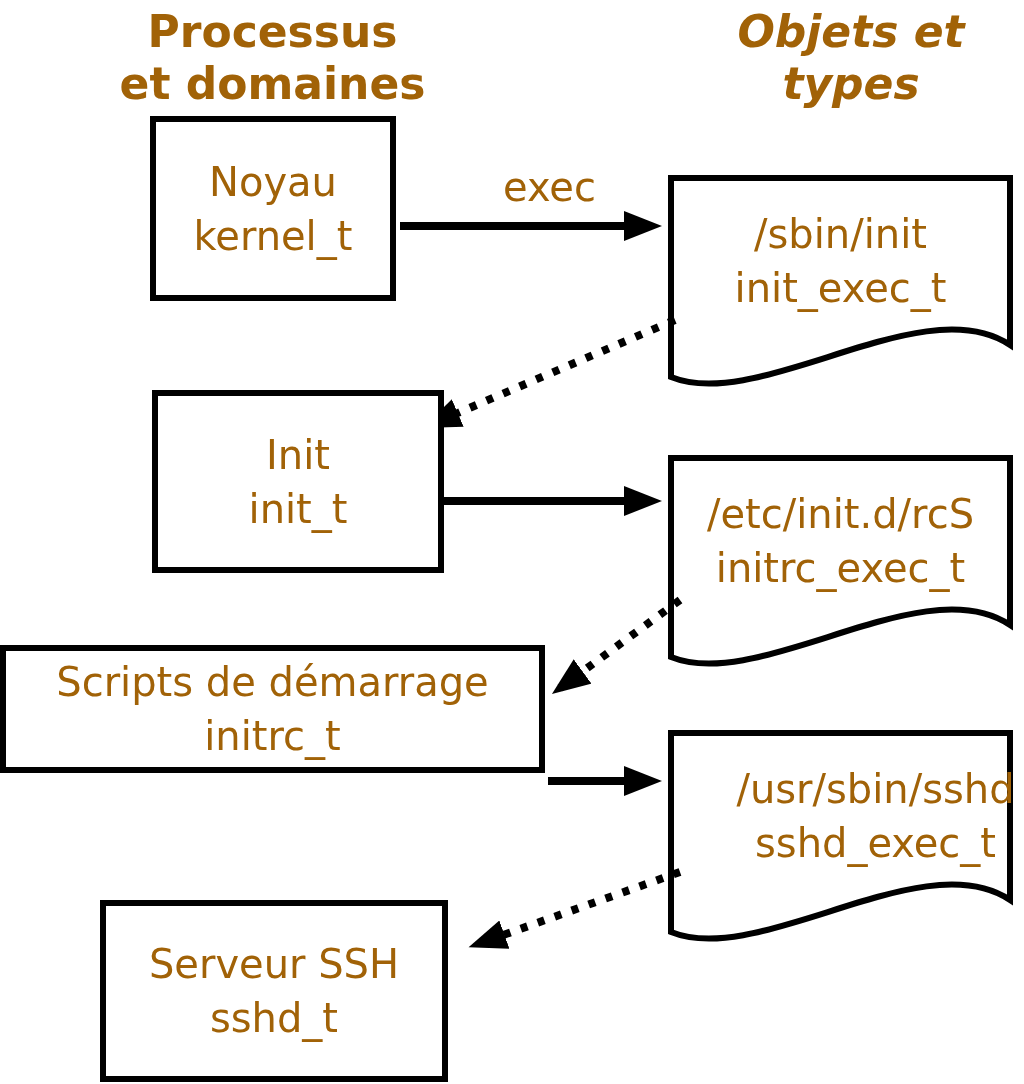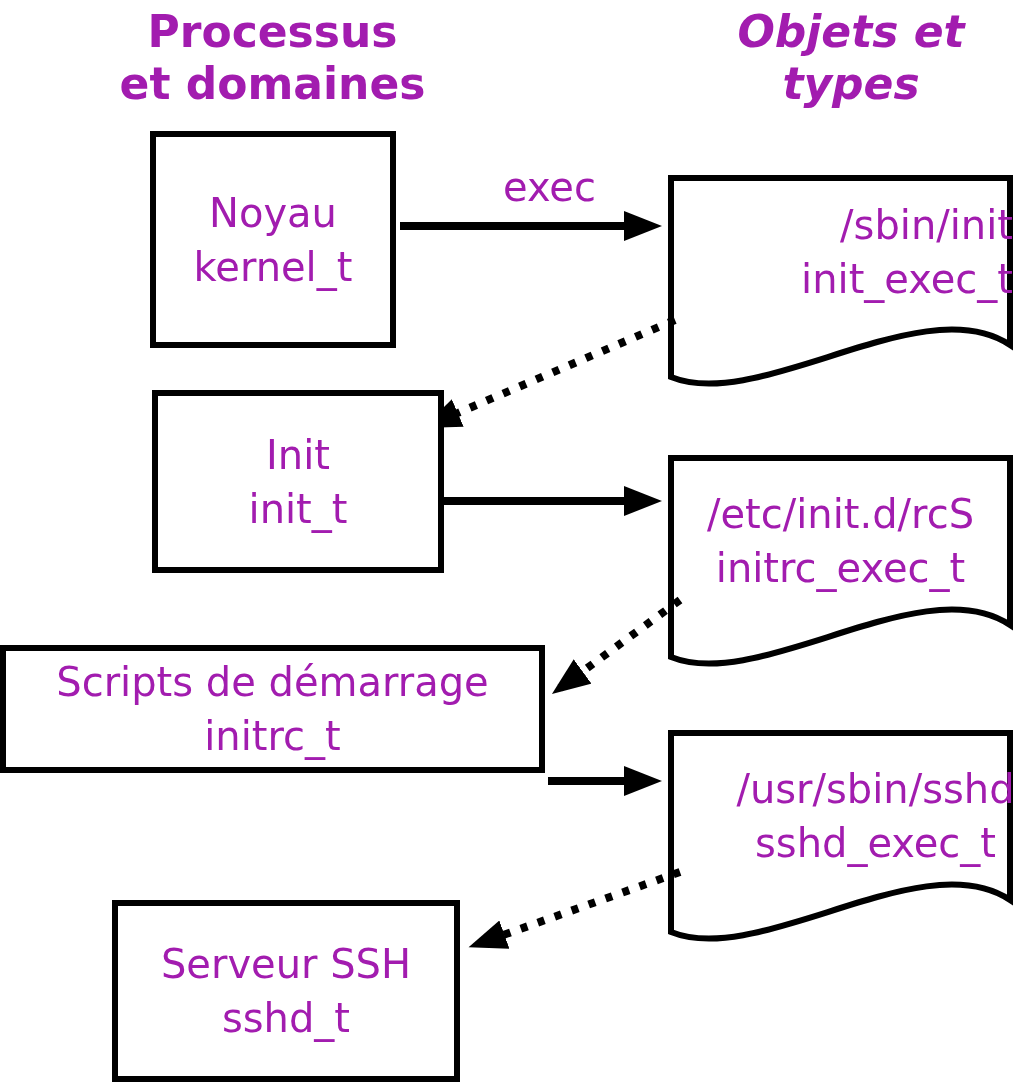--- a/index.html
+++ b/index.html
@@ -7,21 +7,21 @@
     padding: 0;
     background: #ffffff;
     font-family: "DejaVu Sans", sans-serif;
   }
   #canvas {
     position: relative;
     width: 1024px;
     height: 1084px;
     background: #ffffff;
     overflow: hidden;
-    color: #a21caf;
+    color: #a16207;
   }
   #shapes {
     position: absolute;
     left: 0;
     top: 0;
     width: 1024px;
     height: 1084px;
   }
   .col-header {
     position: absolute;
@@ -99,41 +99,41 @@
 
   <div class="col-header" style="left:75px; top:6px; width:395px;">
     <div>Processus</div>
     <div>et domaines</div>
   </div>
   <div class="col-header" style="left:676px; top:6px; width:350px;font-style:italic;">
     <div>Objets et</div>
     <div>types</div>
   </div>
 
-  <div class="process-box" style="left:150px; top:131px; width:246px; height:217px;">
+  <div class="process-box" style="left:150px; top:116px; width:246px; height:185px;">
     <div>Noyau</div>
     <div>kernel_t</div>
   </div>
 
   <div class="process-box" style="left:152px; top:390px; width:292px; height:183px;">
     <div>Init</div>
     <div>init_t</div>
   </div>
 
   <div class="process-box" style="left:0px; top:645px; width:545px; height:128px;">
     <div>Scripts de démarrage</div>
     <div>initrc_t</div>
   </div>
 
-  <div class="process-box" style="left:112px; top:900px; width:348px; height:182px;">
+  <div class="process-box" style="left:100px; top:900px; width:348px; height:182px;">
     <div>Serveur SSH</div>
     <div>sshd_t</div>
   </div>
 
-  <div class="doc-label" style="left:668px; top:198px;text-align:right;">
+  <div class="doc-label" style="left:668px; top:207px;">
     <div>/sbin/init</div>
     <div>init_exec_t</div>
   </div>
 
   <div class="doc-label" style="left:668px; top:487px;">
     <div>/etc/init.d/rcS</div>
     <div>initrc_exec_t</div>
   </div>
 
   <div class="doc-label" style="left:668px; top:762px;padding-left:35px;">

